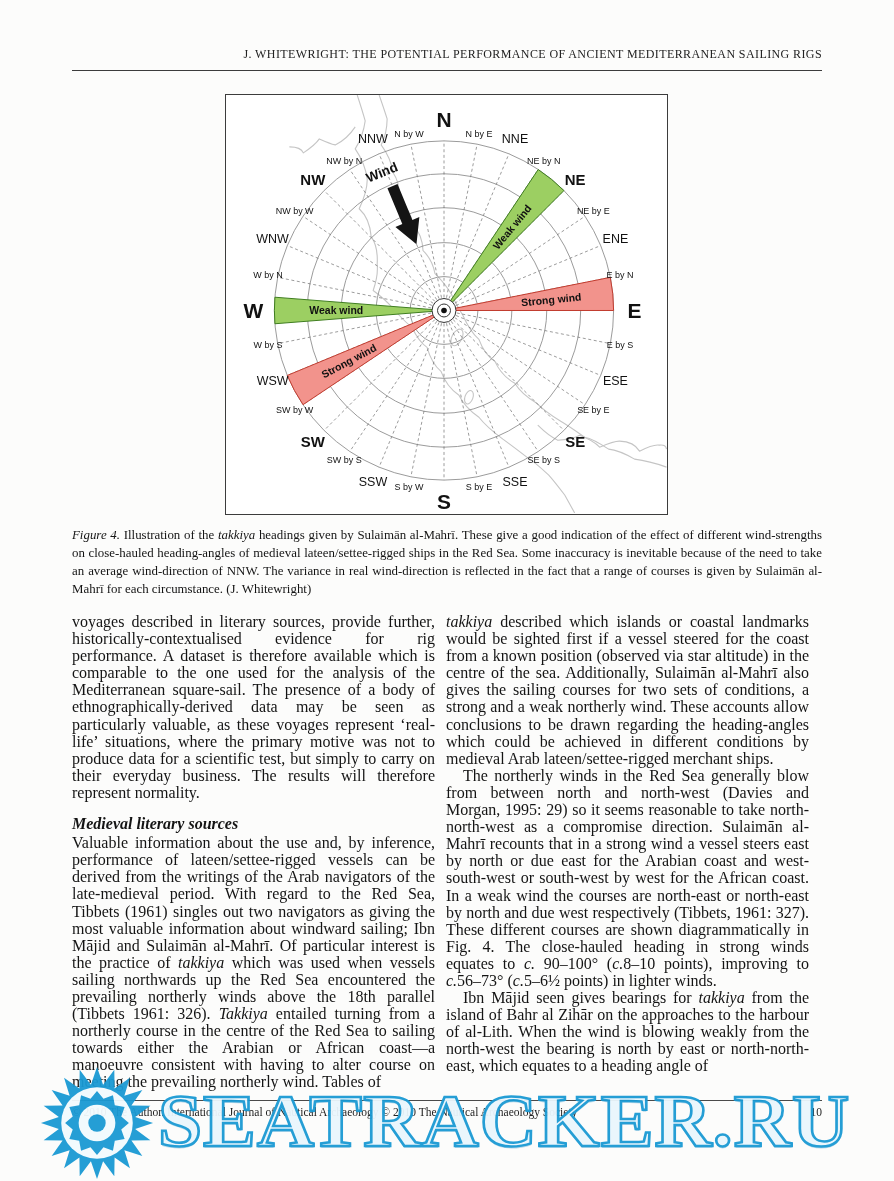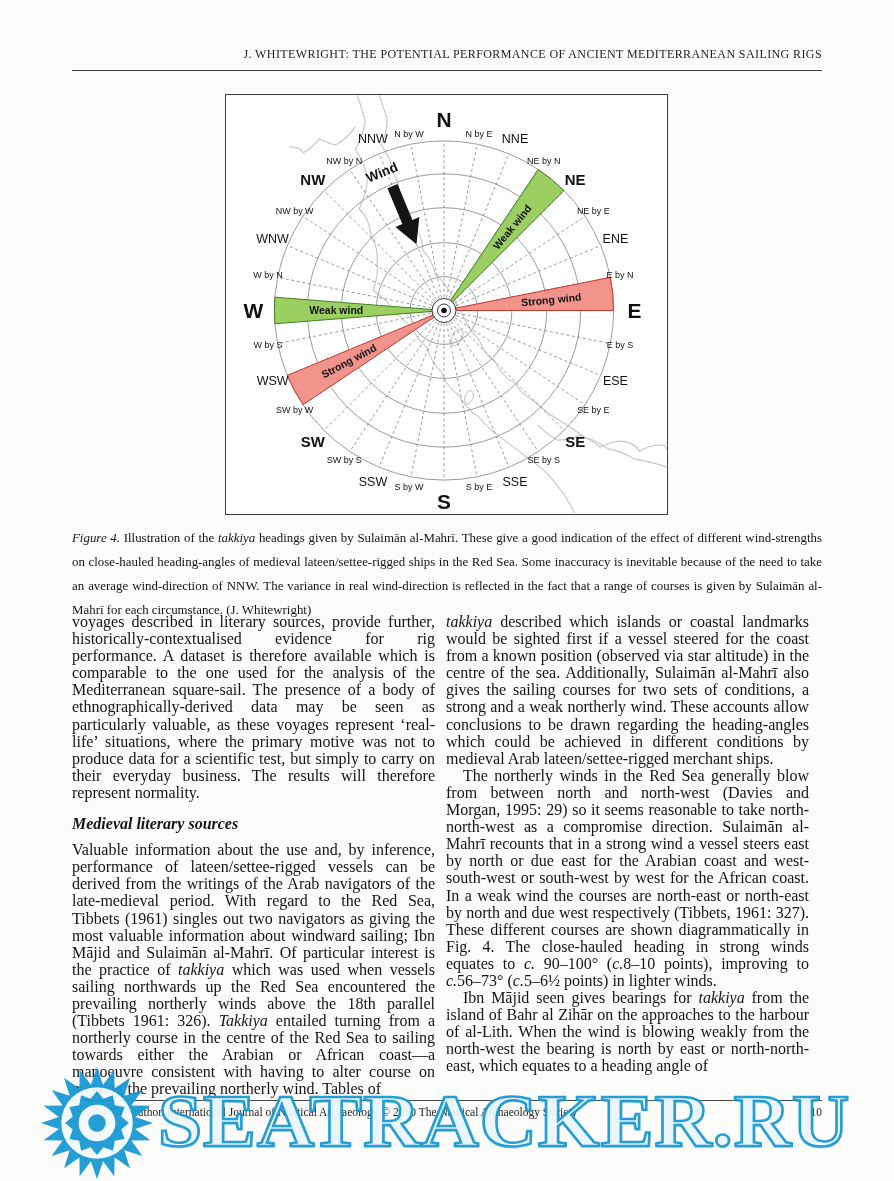--- a/index.html
+++ b/index.html
@@ -14,31 +14,31 @@
     font-size:12px;letter-spacing:.4px;white-space:nowrap;color:#222;
   }
   .header-rule{position:absolute;top:70px;left:72px;width:750px;height:1.2px;background:#3c3c3c}
   .figure-box{
     position:absolute;left:225px;top:94px;width:443px;height:421px;
     border:1.2px solid #3c3c3c;background:#fff;
   }
   .figure-box svg{display:block}
   .figure-caption{
     position:absolute;left:72px;top:526px;width:750px;
-    font-size:12.9px;line-height:24px;text-align:justify;color:#141414;
+    font-size:12.9px;line-height:18px;text-align:justify;color:#141414;
   }
   .column{
     position:absolute;top:613px;width:363px;
     font-size:16px;line-height:17.1px;text-align:justify;color:#141414;
   }
   .left-col{left:72px}
   .right-col{left:446px}
   .column p{margin:0}
   .column p.indent{text-indent:17px}
-  .section-heading{font-weight:bold;font-style:italic;margin-top:14px;margin-bottom:9px}
+  .section-heading{font-weight:bold;font-style:italic;margin-top:14px;margin-bottom:2px}
   .footer-rule{position:absolute;top:1100px;left:72px;width:750px;height:1px;background:#4a4a4a}
   .footer{
     position:absolute;top:1106px;left:72px;width:750px;
     font-size:11.5px;display:flex;justify-content:space-between;color:#222;
   }
   .watermark{position:absolute;left:18px;top:1060px;width:804px;height:121px;opacity:.95;z-index:50;pointer-events:none}
   .watermark-star{position:absolute;left:20px;top:5px;width:118px;height:116px}
   .watermark-text{
     position:absolute;left:140px;top:24px;
     font-family:"Liberation Serif",serif;font-weight:bold;

